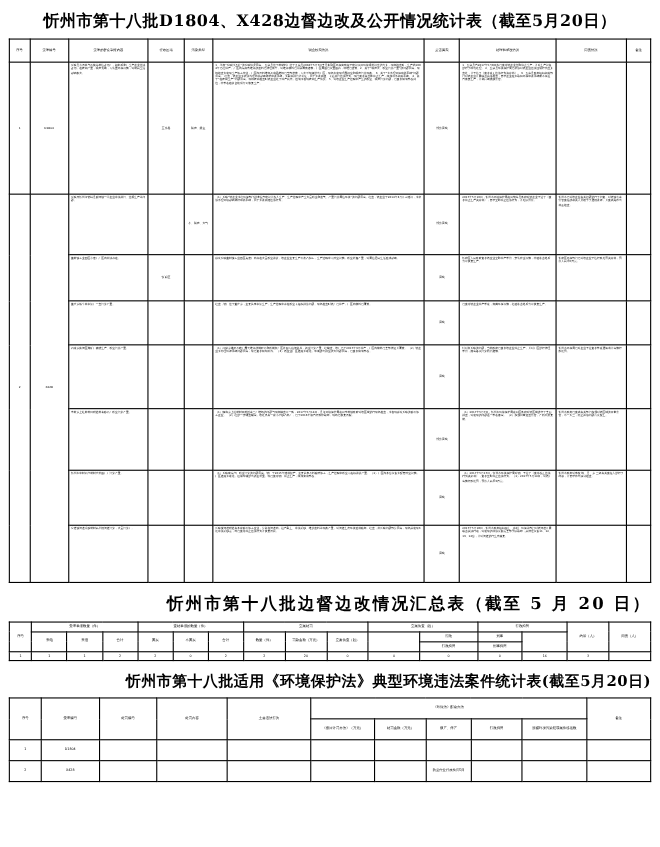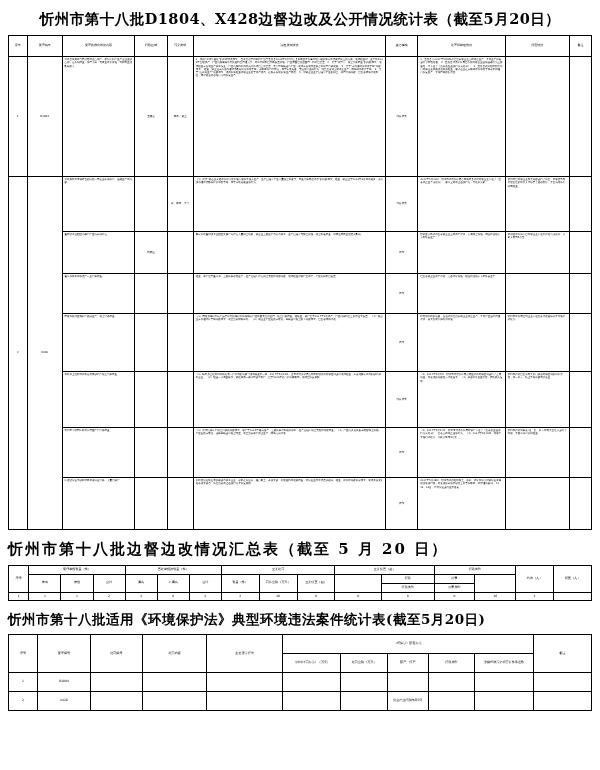--- a/index.html
+++ b/index.html
@@ -14,29 +14,29 @@
 
   h1.doc-title{
     text-align:center;
     font-size:14.5px;
     font-weight:bold;
     margin:4px 0 6px 0;
     letter-spacing:0.5px;
     font-family:"DejaVu Serif","Liberation Serif",serif;
   }
   h1.doc-title-2{
-    text-align:left;
+    text-align:right;
     font-size:15px;
     font-weight:bold;
     margin:10px 0 6px 0;
     letter-spacing:2px;
     font-family:"DejaVu Serif","Liberation Serif",serif;
   }
   h1.doc-title-3{
-    text-align:left;
+    text-align:right;
     font-size:13.5px;
     font-weight:bold;
     margin:10px 0 5px 0;
     letter-spacing:0.5px;
     font-family:"DejaVu Serif","Liberation Serif",serif;
   }
 
   table{
     border-collapse:collapse;
     width:100%;

